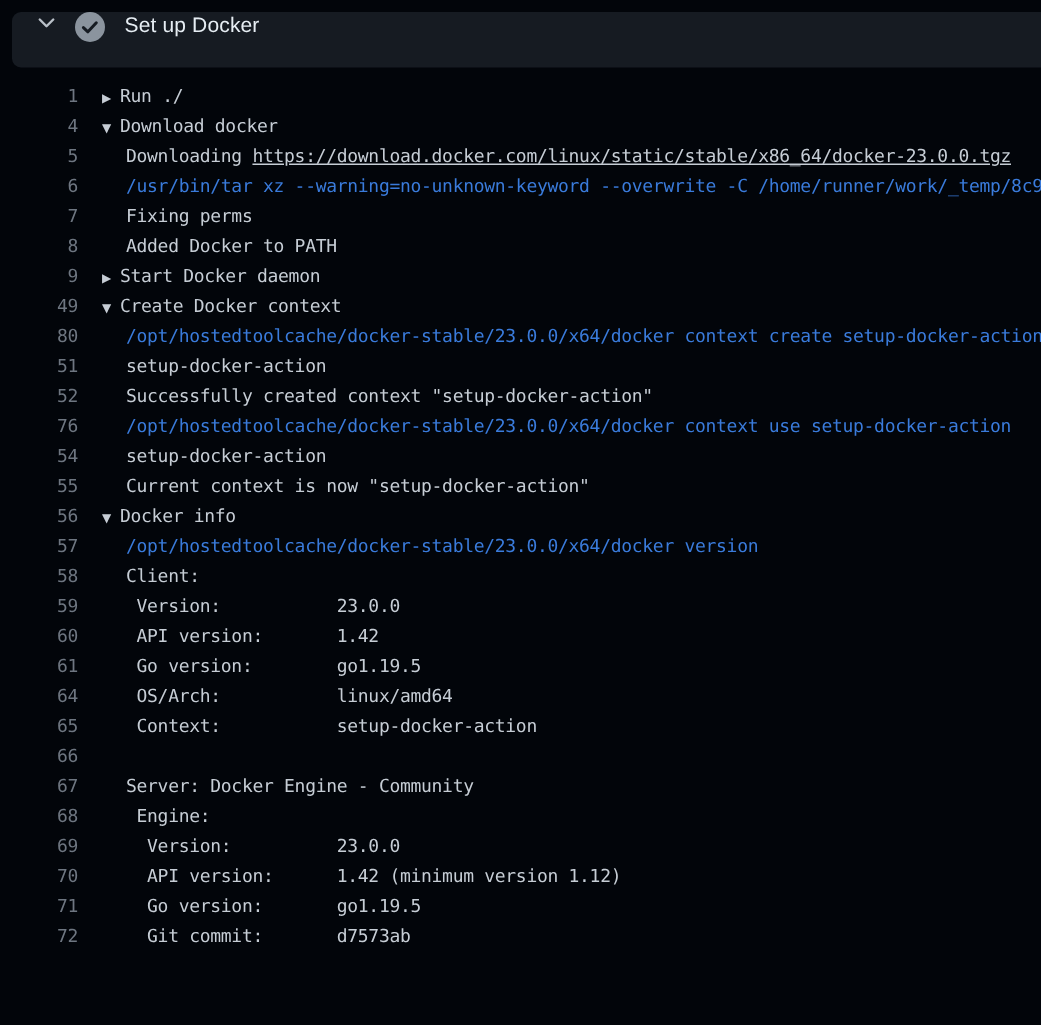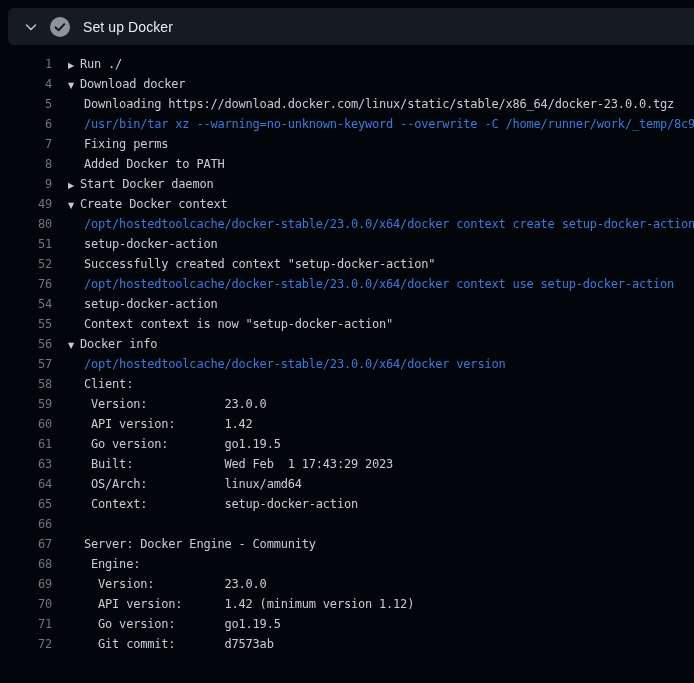--- a/index.html
+++ b/index.html
@@ -4,21 +4,21 @@
 <style>
   html,body{margin:0;padding:0;}
   body{
     width:694px;height:683px;overflow:hidden;position:relative;
     background:#02050a;
     font-family:"Liberation Sans",sans-serif;
   }
   .step-header{
     position:absolute;top:8px;left:8px;right:0;height:37px;
     background:#161b22;border-radius:6px 0 0 6px;
-    display:flex;align-items:center;padding-left:10px;box-sizing:border-box;
+    display:flex;align-items:flex-start;padding-left:10px;box-sizing:border-box;
     cursor:pointer;
   }
   .chev{width:14px;height:14px;margin:0 12px 0 6px;flex:none;display:block;}
   .status-ico{width:20px;height:20px;flex:none;display:block;margin-right:13px;}
   .step-title{color:#e6edf3;font-size:14px;font-weight:400;letter-spacing:.1px;}
   .log{
     position:absolute;top:45px;left:0;right:0;bottom:0;
     padding-top:9px;overflow:hidden;
   }
   .row{
@@ -28,21 +28,21 @@
   }
   .num{flex:0 0 52px;text-align:right;color:#6e7681;cursor:pointer;}
   .body{padding-left:16px;color:#c6cdd5;overflow:hidden;}
   .body.indent{padding-left:32px;}
   .body.cmd{color:#3a7bdb;}
   .body.group{cursor:pointer;}
   .arrow{
     display:inline-block;width:12px;
     font-family:"DejaVu Sans",sans-serif;font-size:8px;color:#c6cdd5;
   }
-  .link{cursor:pointer;}
+  .link{text-decoration:underline;cursor:pointer;}
 </style>
 </head>
 <body>
 
 <div class="step-header">
   <svg class="chev" viewBox="0 0 14 14">
     <path d="M2.5 5 L7 9.5 L11.5 5" fill="none" stroke="#b9c0c8" stroke-width="1.6" stroke-linecap="round" stroke-linejoin="round"></path>
   </svg>
   <svg class="status-ico" viewBox="0 0 20 20">
     <circle cx="10" cy="10" r="10" fill="#8b949e"></circle>
@@ -58,28 +58,27 @@
     <div class="row"><span class="num">6</span><span class="body indent cmd">/usr/bin/tar xz --warning=no-unknown-keyword --overwrite -C /home/runner/work/_temp/8c91</span></div>
     <div class="row"><span class="num">7</span><span class="body indent">Fixing perms</span></div>
     <div class="row"><span class="num">8</span><span class="body indent">Added Docker to PATH</span></div>
     <div class="row"><span class="num">9</span><span class="body group"><span class="arrow">▶</span><span>Start Docker daemon</span></span></div>
     <div class="row"><span class="num">49</span><span class="body group"><span class="arrow">▼</span><span>Create Docker context</span></span></div>
     <div class="row"><span class="num">80</span><span class="body indent cmd">/opt/hostedtoolcache/docker-stable/23.0.0/x64/docker context create setup-docker-action</span></div>
     <div class="row"><span class="num">51</span><span class="body indent">setup-docker-action</span></div>
     <div class="row"><span class="num">52</span><span class="body indent">Successfully created context "setup-docker-action"</span></div>
     <div class="row"><span class="num">76</span><span class="body indent cmd">/opt/hostedtoolcache/docker-stable/23.0.0/x64/docker context use setup-docker-action</span></div>
     <div class="row"><span class="num">54</span><span class="body indent">setup-docker-action</span></div>
-    <div class="row"><span class="num">55</span><span class="body indent">Context context is now "setup-docker-action"</span></div>
+    <div class="row"><span class="num">55</span><span class="body indent">Current context is now "setup-docker-action"</span></div>
     <div class="row"><span class="num">56</span><span class="body group"><span class="arrow">▼</span><span>Docker info</span></span></div>
     <div class="row"><span class="num">57</span><span class="body indent cmd">/opt/hostedtoolcache/docker-stable/23.0.0/x64/docker version</span></div>
     <div class="row"><span class="num">58</span><span class="body indent">Client:</span></div>
     <div class="row"><span class="num">59</span><span class="body indent"> Version:           23.0.0</span></div>
     <div class="row"><span class="num">60</span><span class="body indent"> API version:       1.42</span></div>
     <div class="row"><span class="num">61</span><span class="body indent"> Go version:        go1.19.5</span></div>
-    <div class="row"><span class="num">63</span><span class="body indent"> Built:             Wed Feb  1 17:43:29 2023</span></div>
     <div class="row"><span class="num">64</span><span class="body indent"> OS/Arch:           linux/amd64</span></div>
     <div class="row"><span class="num">65</span><span class="body indent"> Context:           setup-docker-action</span></div>
     <div class="row"><span class="num">66</span><span class="body indent"></span></div>
     <div class="row"><span class="num">67</span><span class="body indent">Server: Docker Engine - Community</span></div>
     <div class="row"><span class="num">68</span><span class="body indent"> Engine:</span></div>
     <div class="row"><span class="num">69</span><span class="body indent">  Version:          23.0.0</span></div>
     <div class="row"><span class="num">70</span><span class="body indent">  API version:      1.42 (minimum version 1.12)</span></div>
     <div class="row"><span class="num">71</span><span class="body indent">  Go version:       go1.19.5</span></div>
     <div class="row"><span class="num">72</span><span class="body indent">  Git commit:       d7573ab</span></div>
   </div>

